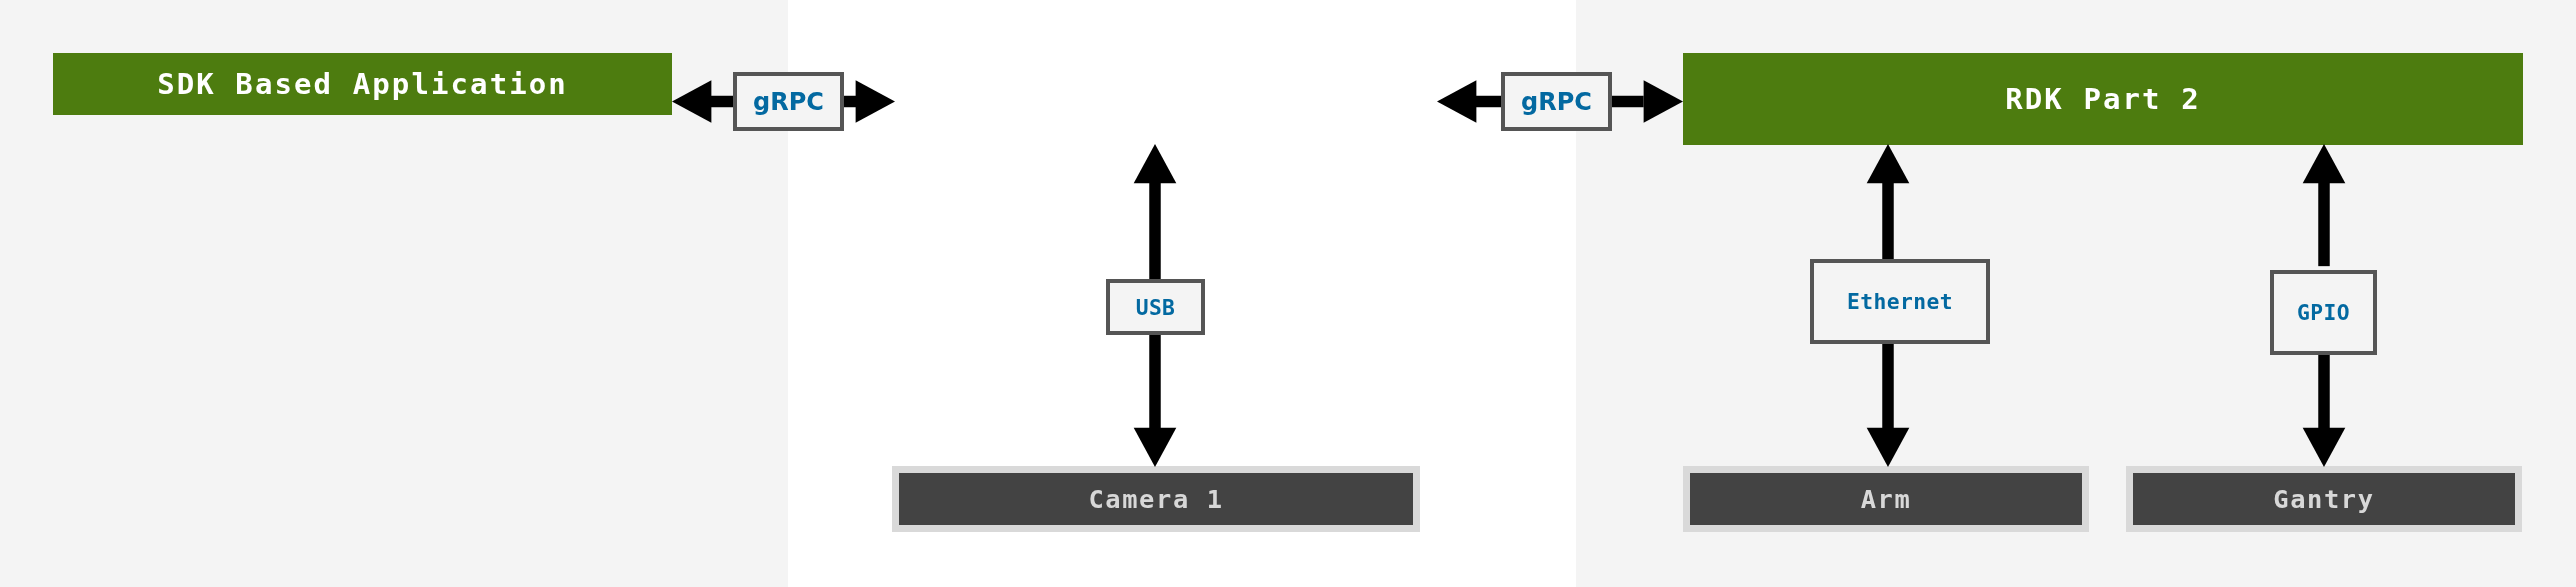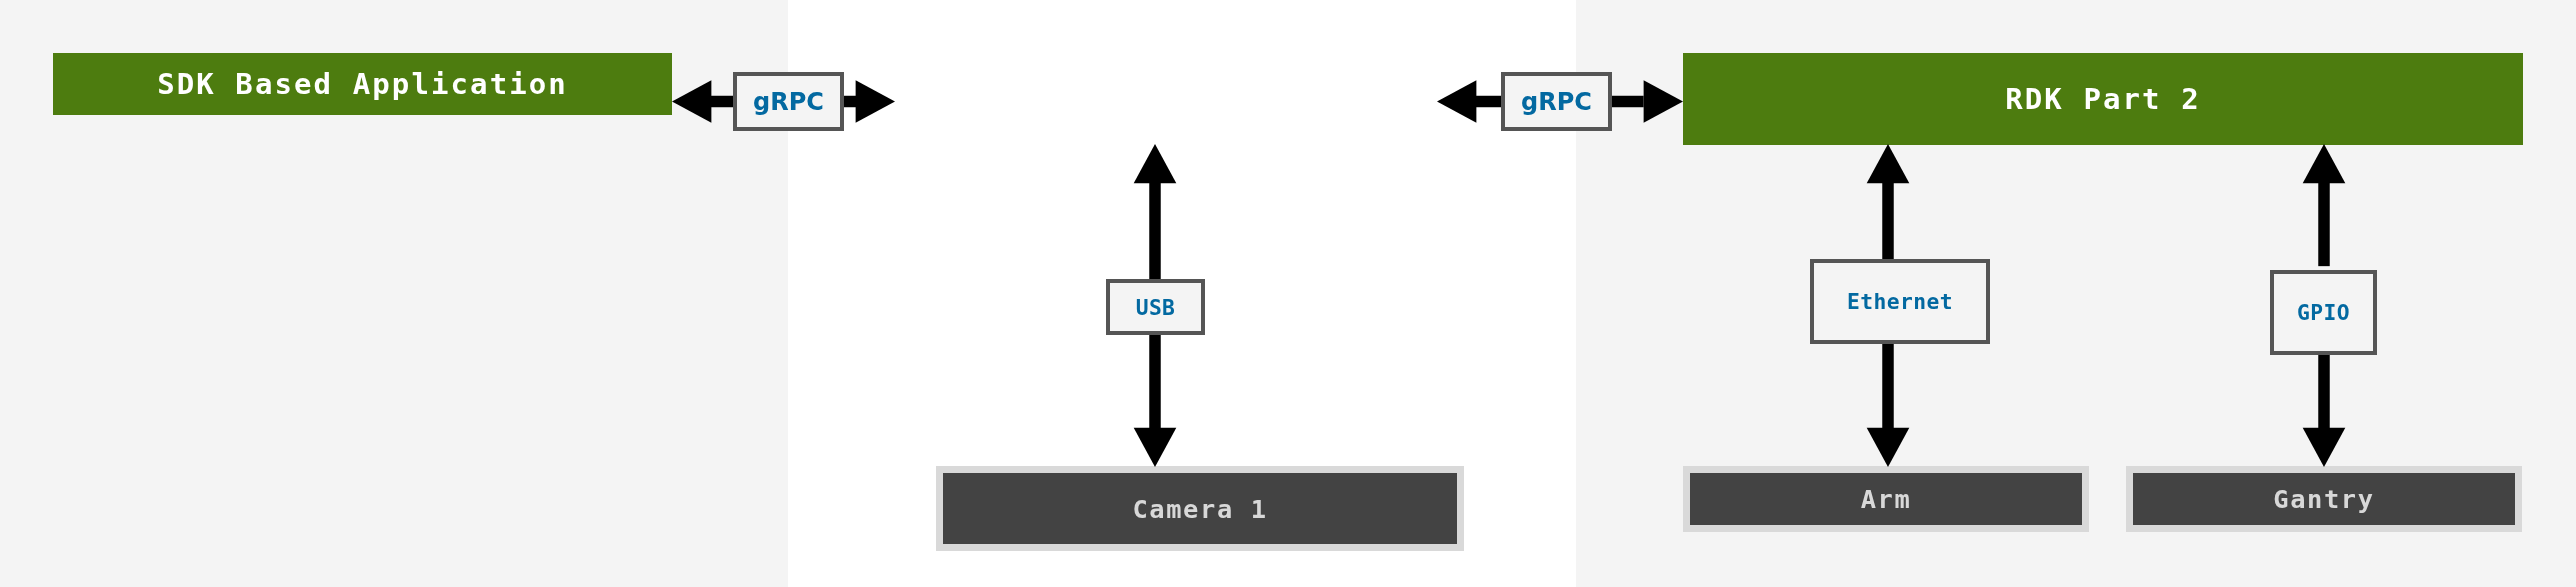--- a/index.html
+++ b/index.html
@@ -159,21 +159,21 @@
     <span>SDK Based Application</span>
   </div>
 
 
   <div class="node-dark" style="left:1683px; top:53px; width:840px; height:92px;">
     <span>RDK Part 2</span>
   </div>
 
   
 
-  <div class="node-device" style="left:936px; top:466px; width:528px; height:85px;">
+  <div class="node-device" style="left:892px; top:466px; width:528px; height:66px;">
     <div class="node-device-inner">
       <span>Camera 1</span>
     </div>
   </div>
 
   <div class="node-device" style="left:1683px; top:466px; width:406px; height:66px;">
     <div class="node-device-inner">
       <span>Arm</span>
     </div>
   </div>

